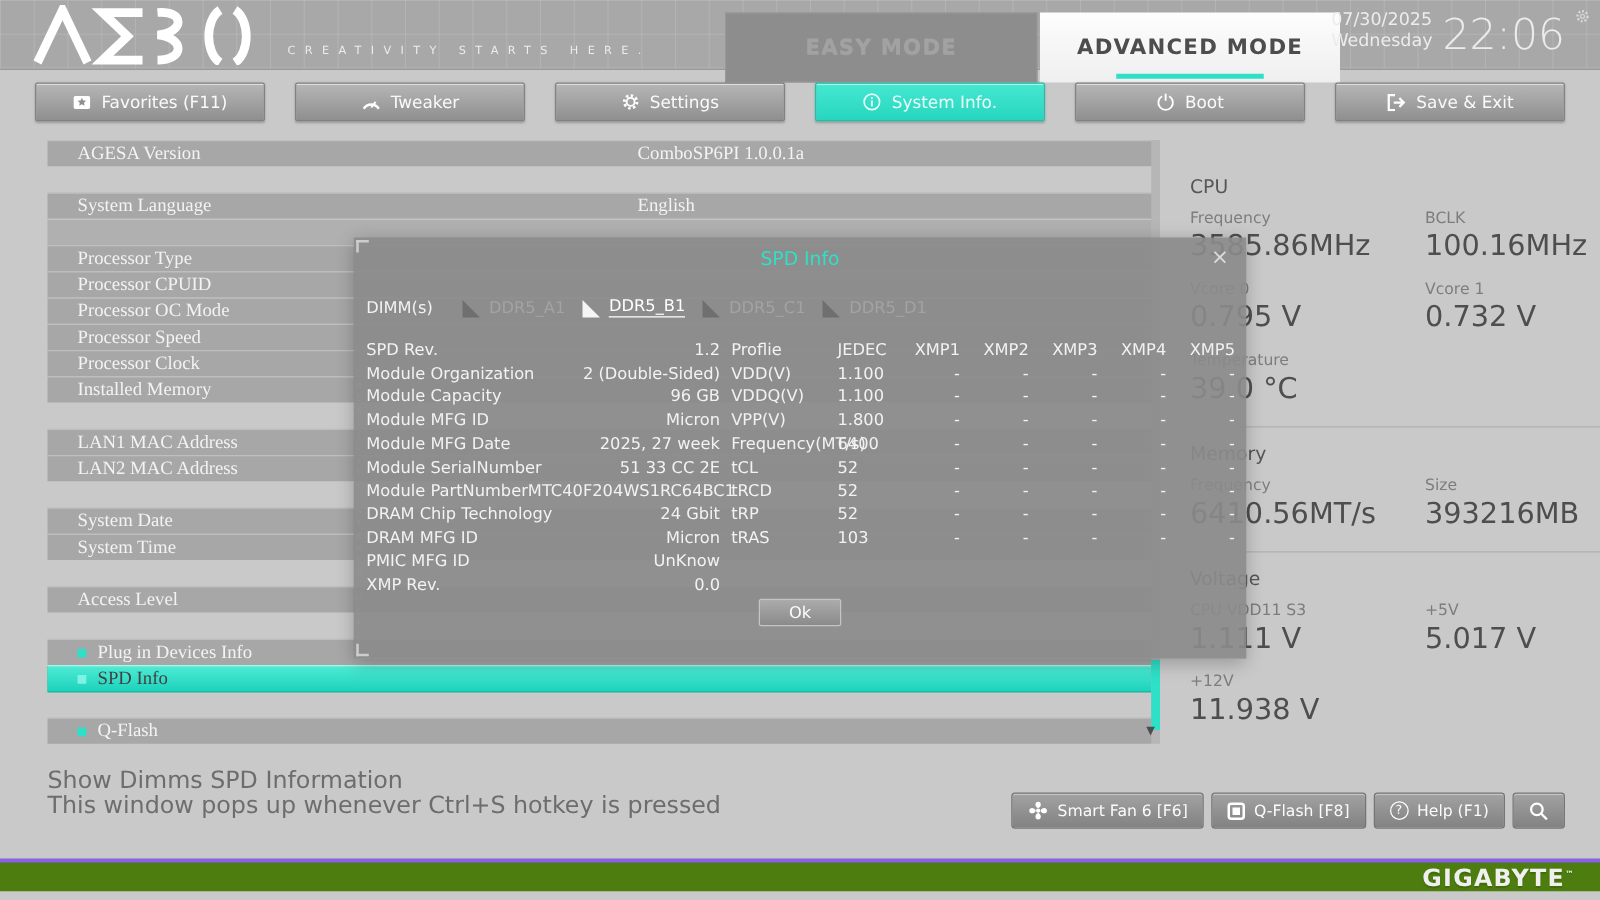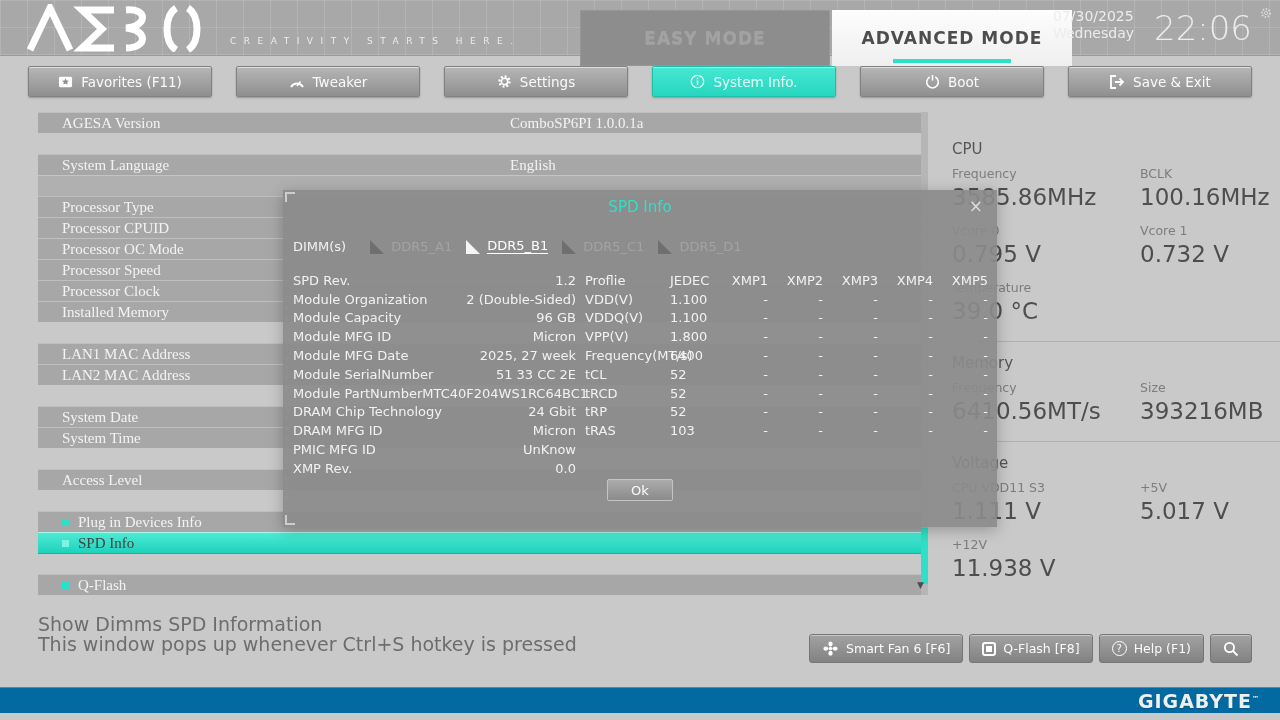--- a/index.html
+++ b/index.html
@@ -15,21 +15,21 @@
   .logo { position:absolute; left:26px; top:4px; }
   .tagline { position:absolute; left:230px; top:36px; font-size:9px; letter-spacing:7.5px;
     color:rgba(255,255,255,.78); white-space:nowrap; }
   .mode-btn { position:absolute; top:10px; height:56px; display:flex; align-items:center; justify-content:center;
     font-size:17px; font-weight:bold; letter-spacing:1px; cursor:pointer; }
   .easy { left:580px; width:250px; background:#8d8d8d; color:#a2a2a2; border:1px solid #979797;
     text-shadow:0 1px 0 rgba(255,255,255,.15); }
   .adv { left:832px; width:240px; background:linear-gradient(#fdfdfd,#efefef); color:#4d4d4d; }
   .adv-underline { position:absolute; left:50%; bottom:3px; transform:translateX(-50%); width:118px; height:4px;
     background:#2fe0c8; }
-  .datetime { position:absolute; right:28px; top:8px; color:#ececec; text-align:left; display:flex; gap:20px; }
+  .datetime { position:absolute; right:28px; top:8px; color:#ececec; text-align:left; display:flex; gap:8px; }
   .dt-left { font-size:14px; line-height:17px; }
   .dt-time { font-size:34px; font-weight:300; line-height:40px; }
   .top-gear { position:absolute; right:8px; top:4px; opacity:.7; }
 
   
   .nav { position:absolute; left:28px; top:66px; width:1224px; display:flex; gap:24px; }
   .nav-btn { flex:1; height:31px; background:linear-gradient(#b6b6b6,#8f8f8f); border:1px solid #818181;
     border-radius:2px; box-shadow:inset 0 1px 0 rgba(255,255,255,.55), 0 1px 2px rgba(0,0,0,.25);
     color:#fafafa; font-size:13.5px; display:flex; align-items:center; justify-content:center; gap:8px; cursor:pointer; }
   .nav-btn.active { background:linear-gradient(#46e8d1,#27d6bf); border-color:#1fbfa9; color:#e8fffb; }
@@ -95,22 +95,22 @@
   
   .help-text { position:absolute; left:38px; top:614px; font-size:19px; color:#6d6d6d; line-height:20px; }
   .footer-btns { position:absolute; right:28px; top:634px; display:flex; gap:6px; z-index:5; }
   .f-btn { height:29px; background:linear-gradient(#a2a2a2,#828282); border:1px solid #757575; border-radius:3px;
     box-shadow:inset 0 1px 0 rgba(255,255,255,.4); color:#fbfbfb; font-size:12.5px;
     display:flex; align-items:center; justify-content:center; gap:7px; padding:0 12px; cursor:pointer; }
   .chip-icon { width:14px; height:14px; border:2px solid #fff; border-radius:3px; position:relative; }
   .chip-icon::after { content:""; position:absolute; left:2px; top:2px; width:6px; height:6px; background:#fff; }
   .help-icon { width:15px; height:15px; border:1.5px solid #fff; border-radius:50%; font-size:10px;
     display:flex; align-items:center; justify-content:center; }
-  .bottombar { position:absolute; left:0; top:687px; width:1280px; height:26px; background:#0369a1;
-    border-top:1px solid #8b5cf6; }
+  .bottombar { position:absolute; left:0; top:687px; width:1280px; height:26px; background:#4d7c0f;
+    border-top:3px solid #8b5cf6; }
   .brand { position:absolute; right:20px; top:2px; font-size:19px; font-weight:bold; letter-spacing:1px;
     color:#f0f0f0; text-shadow:0 1px 1px rgba(0,0,0,.15); }
   .brand sup { font-size:7px; }
 </style>
 </head>
 <body>
 
 <div class="topbar">
   <div class="logo">
     <svg width="195" height="48" viewBox="0 0 195 48">

